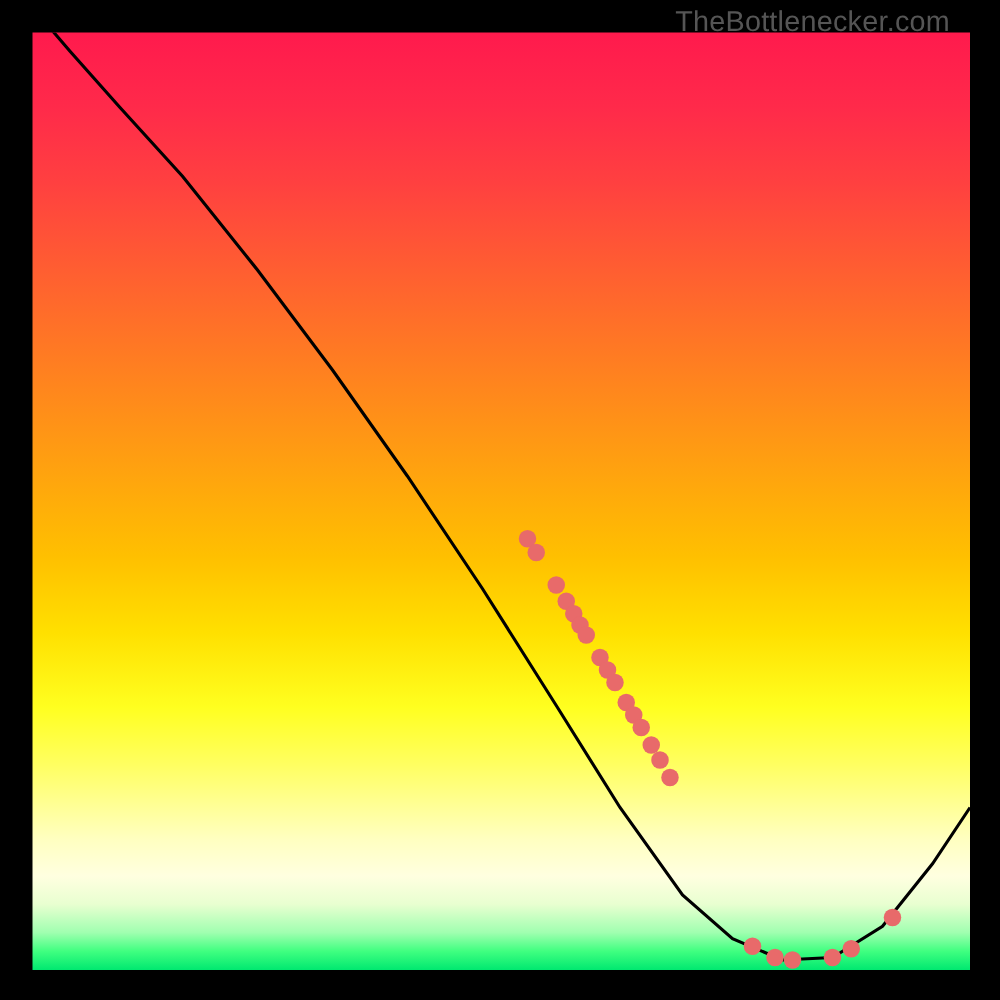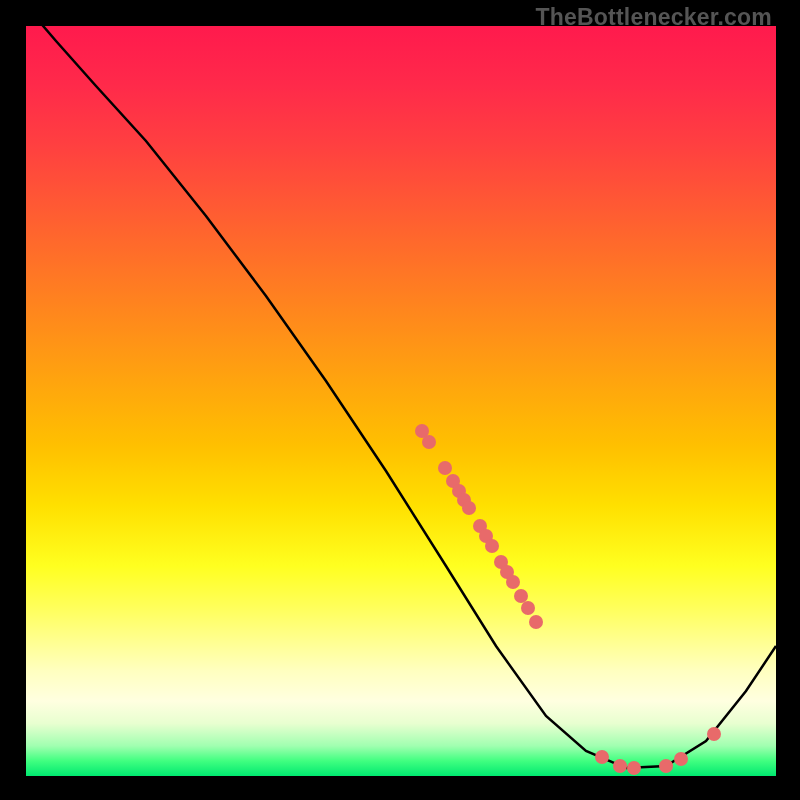--- a/index.html
+++ b/index.html
@@ -40,24 +40,24 @@
       #ffffc0 86%,
       #ffffe0 90%,
       #e8ffd0 93%,
       #a0ffb0 96%,
       #40ff80 98%,
       #00e870 100%);
   }
   .watermark {
     position: absolute;
     top: 4px;
-    right: 28px;
+    right: 40px;
     color: #555;
     font-size: 23px;
-    font-weight: 700;
+    font-weight: 400;
     letter-spacing: 0.2px;
   }
   svg.overlay {
     position: absolute;
     left: 0;
     top: 0;
     width: 750px;
     height: 750px;
   }
 </style>

